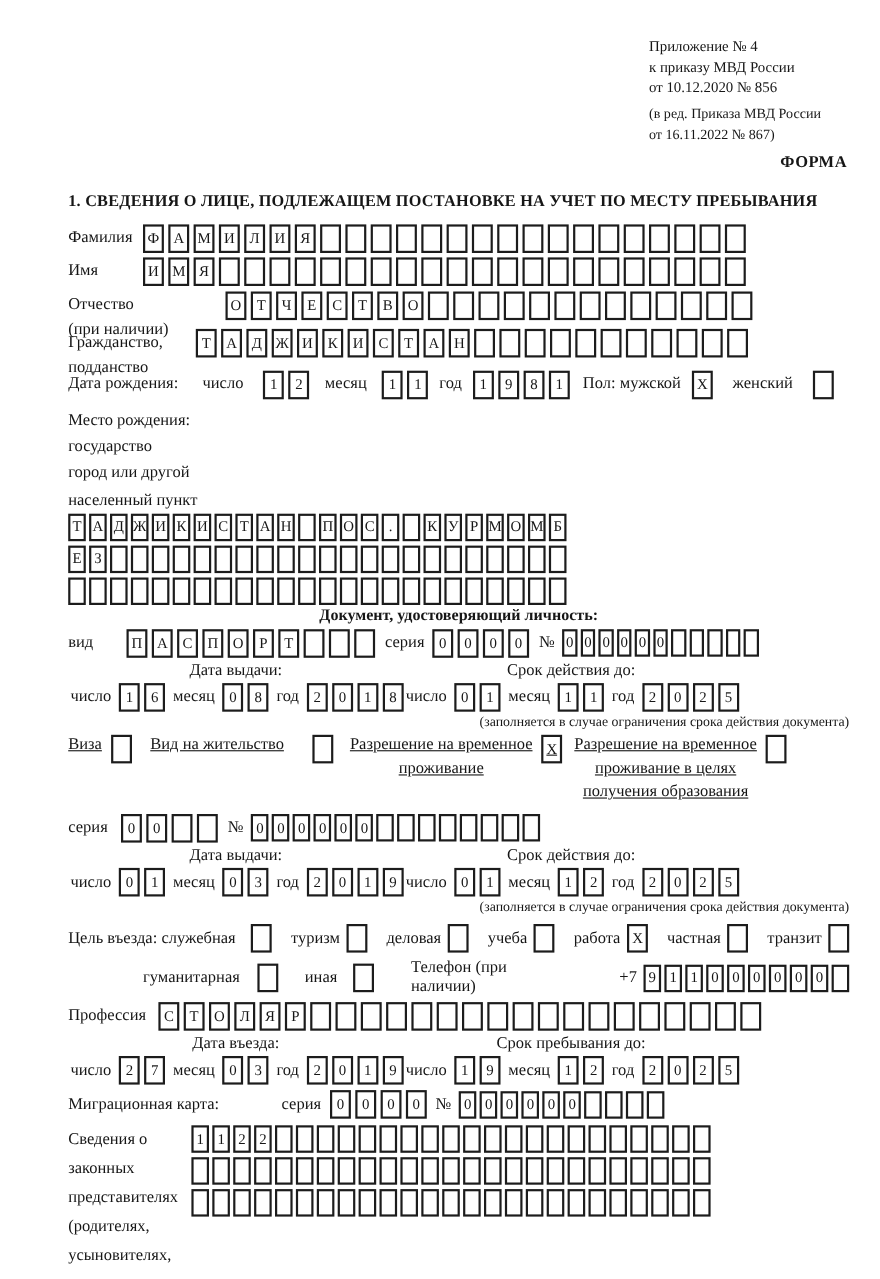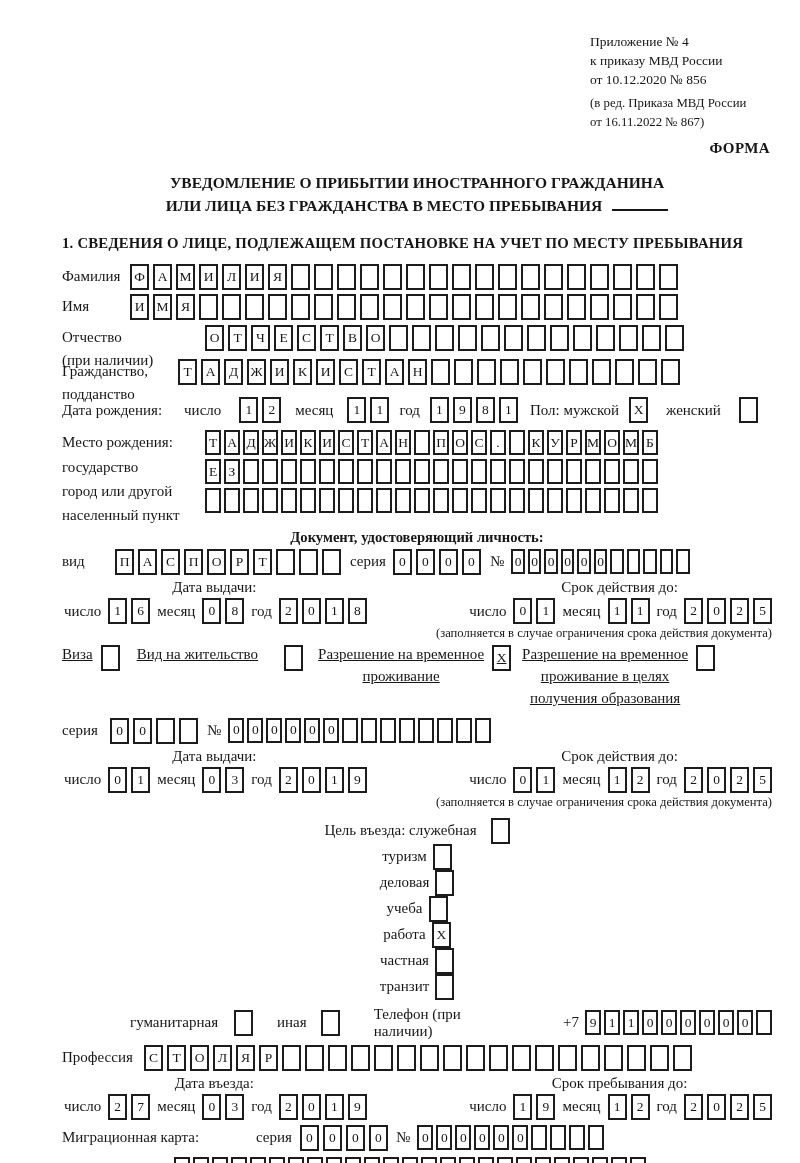--- a/index.html
+++ b/index.html
@@ -27,39 +27,39 @@
     flex:none; width:19px; height:26px; border:2px solid #1c1c1c; background:#fff;
     display:flex; align-items:center; justify-content:center;
     font-size:13.5px; font-family:"Liberation Serif","DejaVu Serif",serif;
   }
   .cells.sm { gap:3px; } .cells.sm .cell { width:16px; height:25px; }
   .cells.xs { gap:3px; } .cells.xs .cell { width:13.5px; height:25px; }
   
   .lbl2 { position:relative; flex:none; padding-top:4px; }
   .lbl2 .sub { position:absolute; left:0; top:27px; white-space:nowrap; }
   
-  .mblock { display:flex; font-size:15px; margin-top:7px; }
+  .mblock { display:flex; font-size:15px; margin-top:7px;flex-direction:column; }
   .mlbls { flex:none; width:143px; line-height:1.62; }
   .mcol { display:flex; flex-direction:column; gap:4px; }
   
   .subhead { text-align:center; font-weight:bold; font-size:14.6px; margin-top:2px; }
   
-  .dates { display:flex; justify-content:space-between; flex-wrap:wrap; font-size:15px; }
+  .dates { display:flex; justify-content:flex-start; flex-wrap:wrap; font-size:15px; }
   .dg-h { text-align:center; margin-bottom:2px; }
   .dg-l { display:flex; align-items:center; gap:5px; }
   .dg-l .w { padding:0 2px; }
   .fullnote { width:100%; text-align:right; font-size:12.6px; margin-top:2px; }
   .para { font-size:15px; line-height:1.55; margin-top:6px; }
   
   .opts { display:flex; align-items:flex-start; gap:11px; font-size:15px; margin-top:3px; }
   .opt { display:flex; align-items:flex-start; gap:8px;text-decoration:underline; }
   .opt .txt { text-align:center; line-height:1.45; }
   .opt .cells { margin-top:1px; }
   
-  .purpose { display:flex; justify-content:space-between; align-items:center; font-size:15px; margin-top:8px;flex-direction:column; }
+  .purpose { display:flex; justify-content:space-between; align-items:center; font-size:15px; margin-top:8px; }
   .pitem { display:flex; align-items:center; gap:6px; }
   .purpose2 { display:flex; align-items:center; font-size:15px; margin-top:6px; margin-left:68px; }
   
   .rep { display:flex; font-size:15px; margin-top:6px; }
   .replbl { flex:none; width:112px; line-height:1.75; }
   .repcol { display:flex; flex-direction:column; gap:4px; }
   .repnote { font-size:13px; text-align:center; margin-top:6px; }.mt3{margin-top:3px}.mt4{margin-top:4px}.mt5{margin-top:5px}.mt8{margin-top:8px}.mt12{margin-top:12px}
 </style>
 </head>
 <body>
@@ -70,24 +70,20 @@
     <div>Приложение № 4</div>
     <div>к приказу МВД России</div>
     <div>от 10.12.2020 № 856</div>
     <div class="ed">
       <div>(в ред. Приказа МВД России</div>
       <div>от 16.11.2022 № 867)</div>
     </div>
   </div>
   <div class="form-label">ФОРМА</div>
 
-  <div class="title">
-    <div>УВЕДОМЛЕНИЕ О ПРИБЫТИИ ИНОСТРАННОГО ГРАЖДАНИНА</div>
-    <div><span>ИЛИ ЛИЦА БЕЗ ГРАЖДАНСТВА В МЕСТО ПРЕБЫВАНИЯ</span><span class="blank"></span></div>
-  </div>
 
   <div class="sec">1. СВЕДЕНИЯ О ЛИЦЕ, ПОДЛЕЖАЩЕМ ПОСТАНОВКЕ НА УЧЕТ ПО МЕСТУ ПРЕБЫВАНИЯ</div>
 
   <div class="row mt12">
     <span class="lbl" style="width:68px">Фамилия</span>
     <span class="cells">
         <span class="cell">Ф</span>
         <span class="cell">А</span>
         <span class="cell">М</span>
         <span class="cell">И</span>

